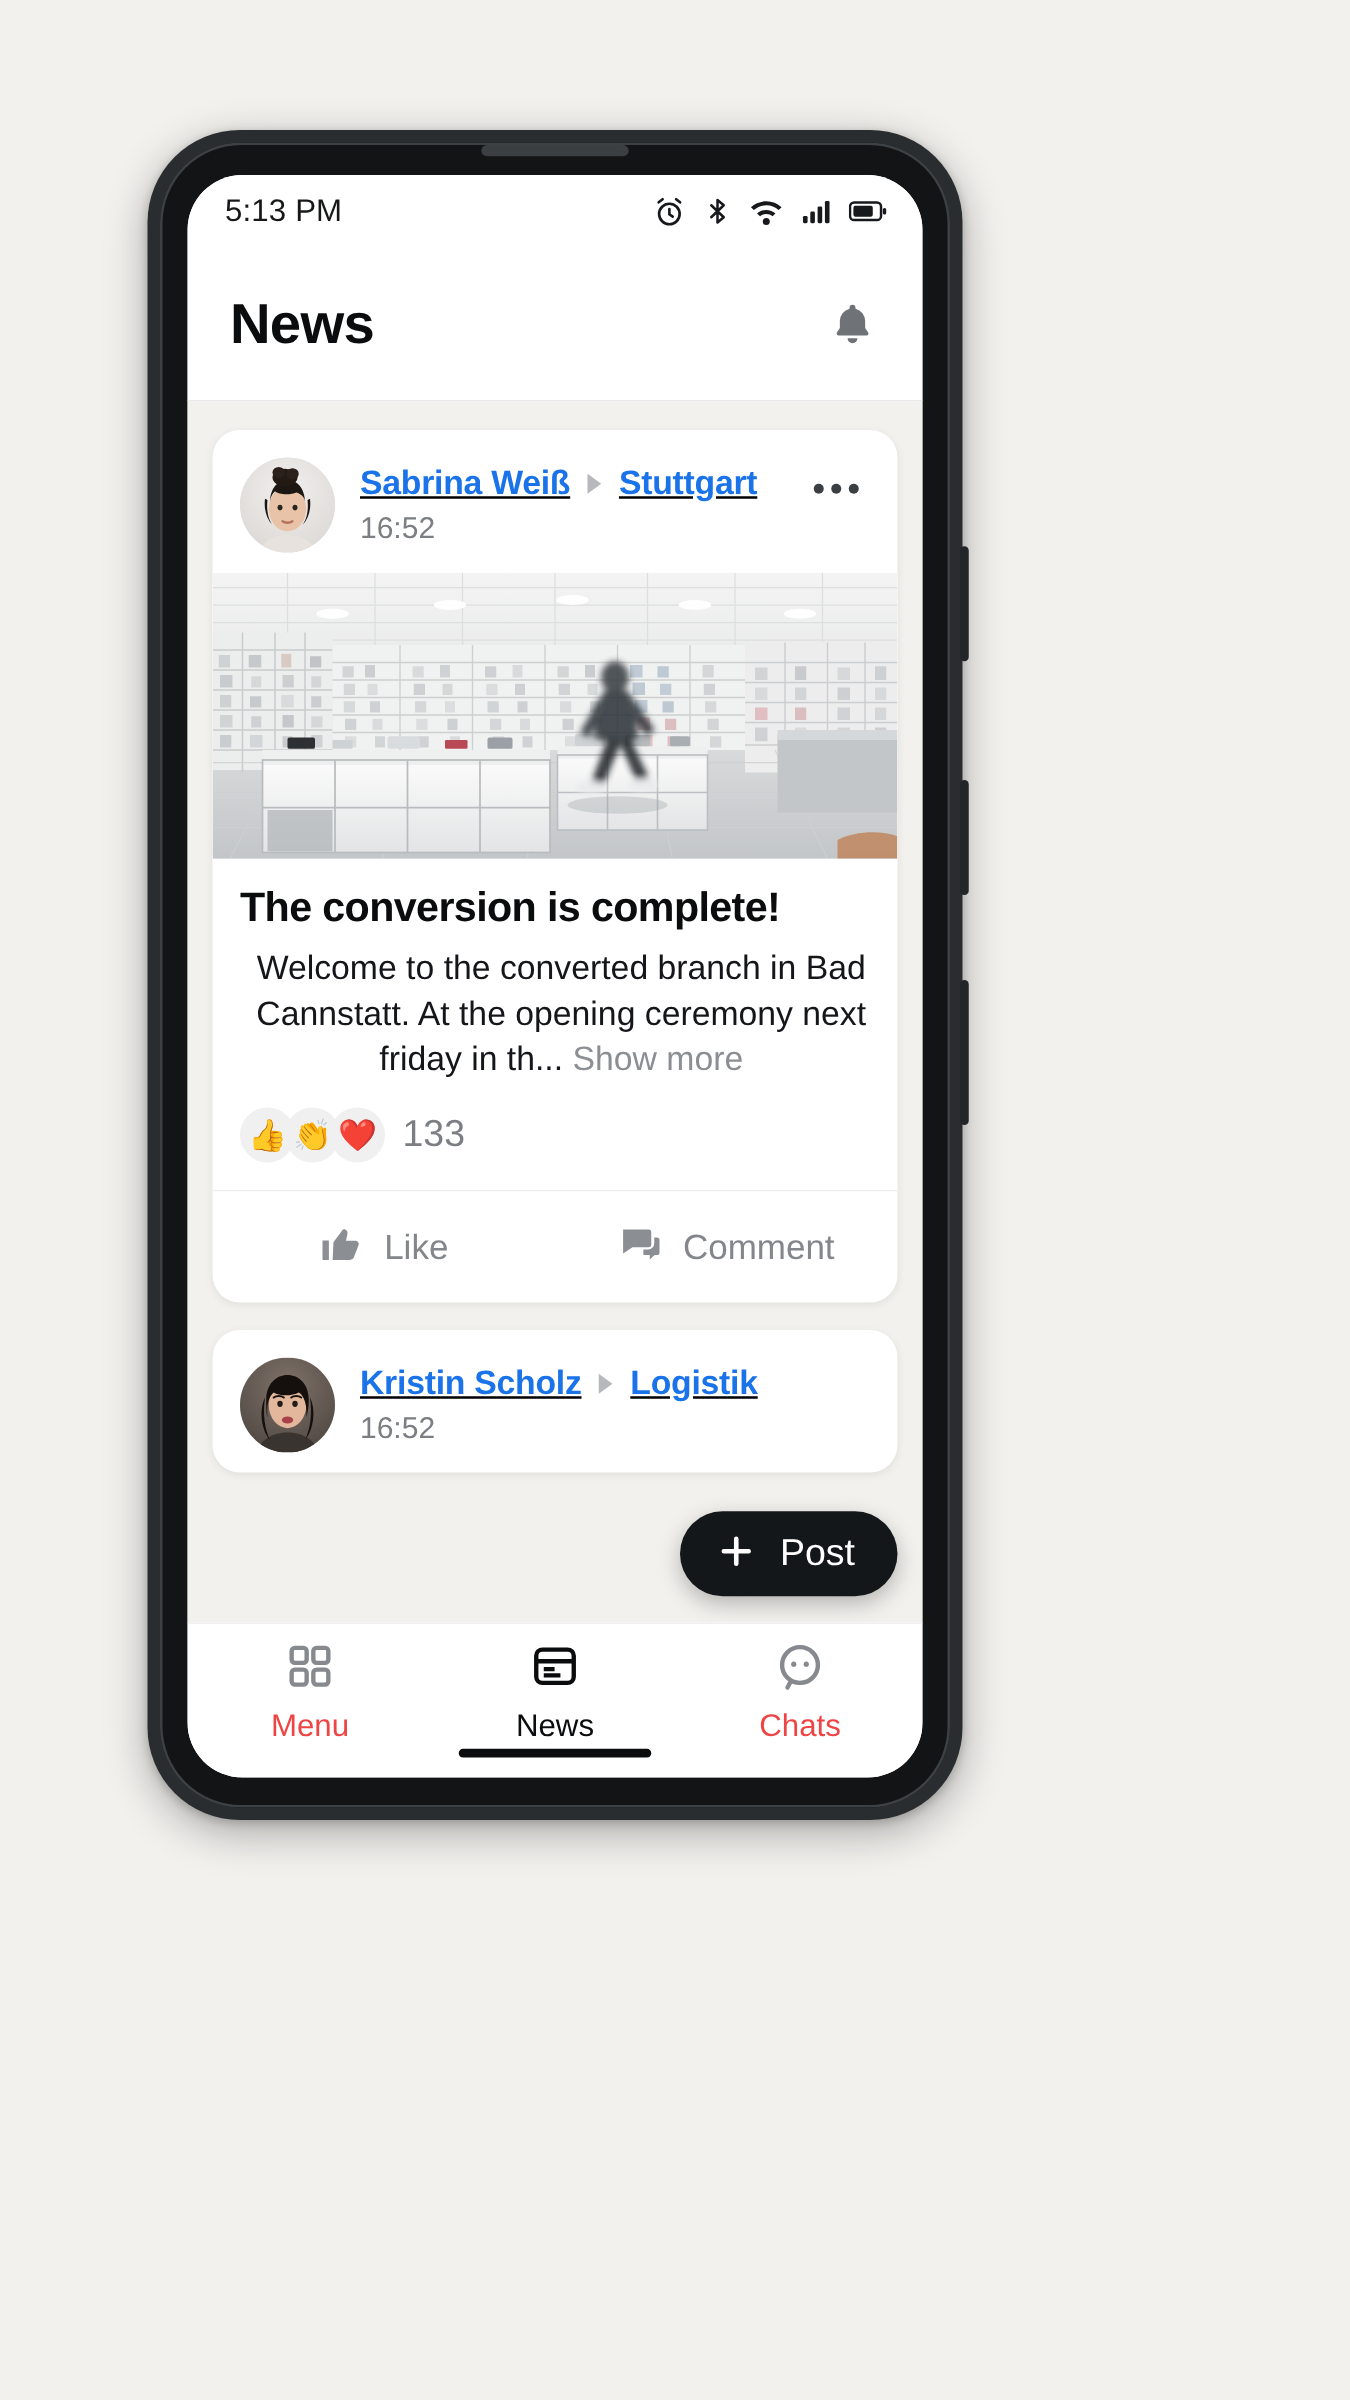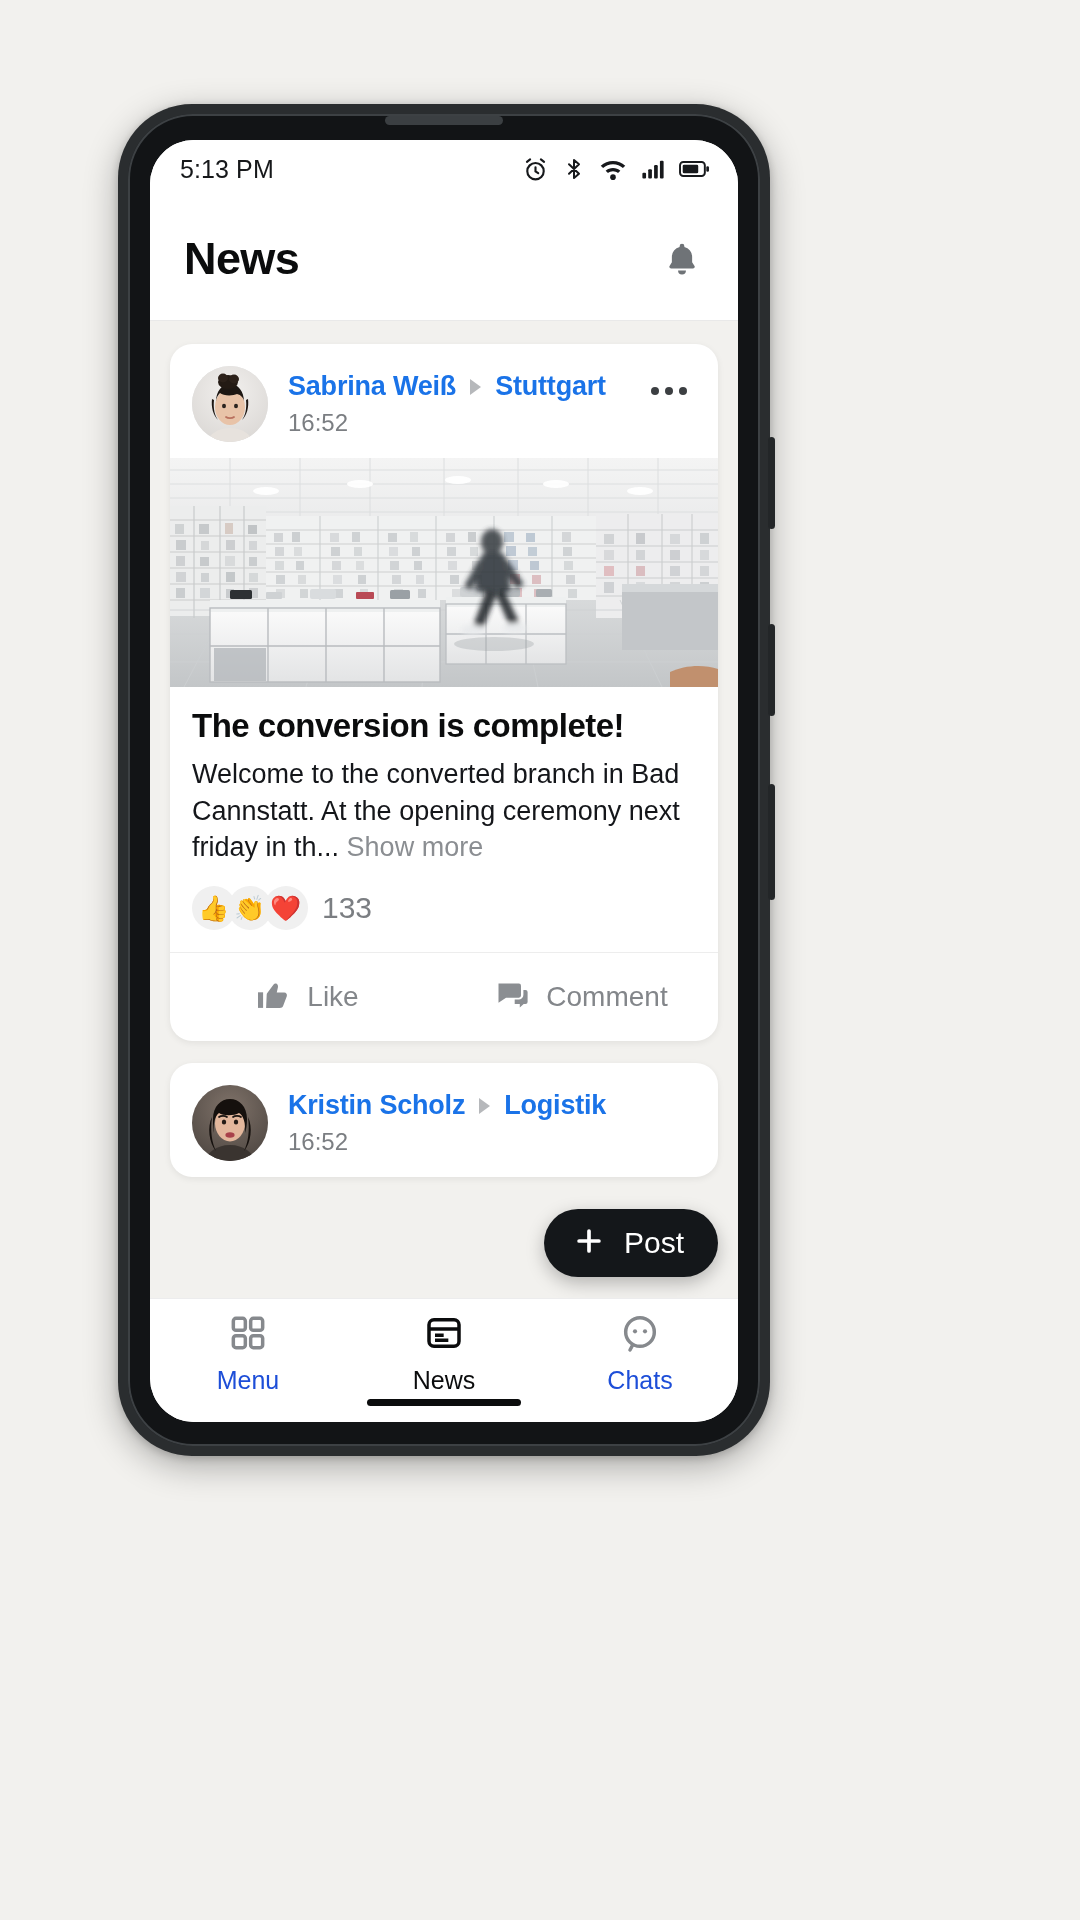--- a/index.html
+++ b/index.html
@@ -76,21 +76,21 @@
     box-shadow:0 2px 7px rgba(0,0,0,.07);
     margin-bottom:22px;
   }
   .post-head { display:flex; align-items:flex-start; padding:22px 22px 16px 22px; }
   .avatar {
     width:76px; height:76px; border-radius:50%; flex:none;
     overflow:hidden; background:#e3e3e3; position:relative;
   }
   .avatar svg { position:absolute; left:0; top:0; }
   .post-meta { flex:1; margin-left:20px; padding-top:5px; min-width:0; }
-  .post-names { display:flex; align-items:center; white-space:nowrap; }
+  .post-names { display:flex; align-items:center; white-space:nowrap;text-decoration:underline; }
   .post-author, .post-group {
     font-size:27px; font-weight:700; color:#1a73e8; letter-spacing:-.2px;
   }
   .sep-tri {
     width:0; height:0; margin:0 14px;
     border-left:11px solid #b6b8bb;
     border-top:8px solid transparent;
     border-bottom:8px solid transparent;
   }
   .post-time { font-size:24px; color:#7b7e82; margin-top:7px; }
@@ -102,21 +102,21 @@
 
   .post-image { width:100%; height:229px; display:block; position:relative; overflow:hidden; }
 
   .post-body { padding:20px 12px 0 22px; }
   .post-title {
     font-size:33px; font-weight:700; color:#0b0c0d;
     letter-spacing:-.5px; line-height:1.18; margin-bottom:10px;
   }
   .post-text {
     font-size:27px; color:#14161a; line-height:1.36;
-    max-height:112px; overflow:hidden; position:relative;
+    max-height:112px; overflow:hidden; position:relative;text-align:center;
   }
   .showmore { color:#8b8e92; }
 
   .reactions { display:flex; align-items:center; padding:20px 22px 22px 22px; }
   .react-stack { display:flex; align-items:center; }
   .react-bub {
     width:44px; height:44px; border-radius:50%;
     background:#f0f0f0; display:flex; align-items:center; justify-content:center;
     font-size:25px; margin-right:-8px;
     font-family:"DejaVu Sans", sans-serif;
@@ -142,21 +142,21 @@
   .fab-label { color:#fff; font-size:30px; font-weight:500; }
 
   
   .tabbar {
     position:absolute; left:0; bottom:0; width:588px; height:124px;
     background:#fff; border-top:1px solid #ececed;
     display:flex; align-items:flex-start; padding-top:14px;
     z-index:7;
   }
   .tab { flex:1; display:flex; flex-direction:column; align-items:center; gap:9px; }
-  .tab-label { font-size:25px; color:#1d4ed8; }
+  .tab-label { font-size:25px; color:#ef4444; }
   .tab.active .tab-label { color:#0b0c0d; font-weight:500; }
   .home-ind {
     position:absolute; left:50%; transform:translateX(-50%); bottom:16px;
     width:154px; height:7px; border-radius:5px; background:#0b0c0d; z-index:8;
   }
 </style>
 </head>
 <body>
 
 <div class="stage">

